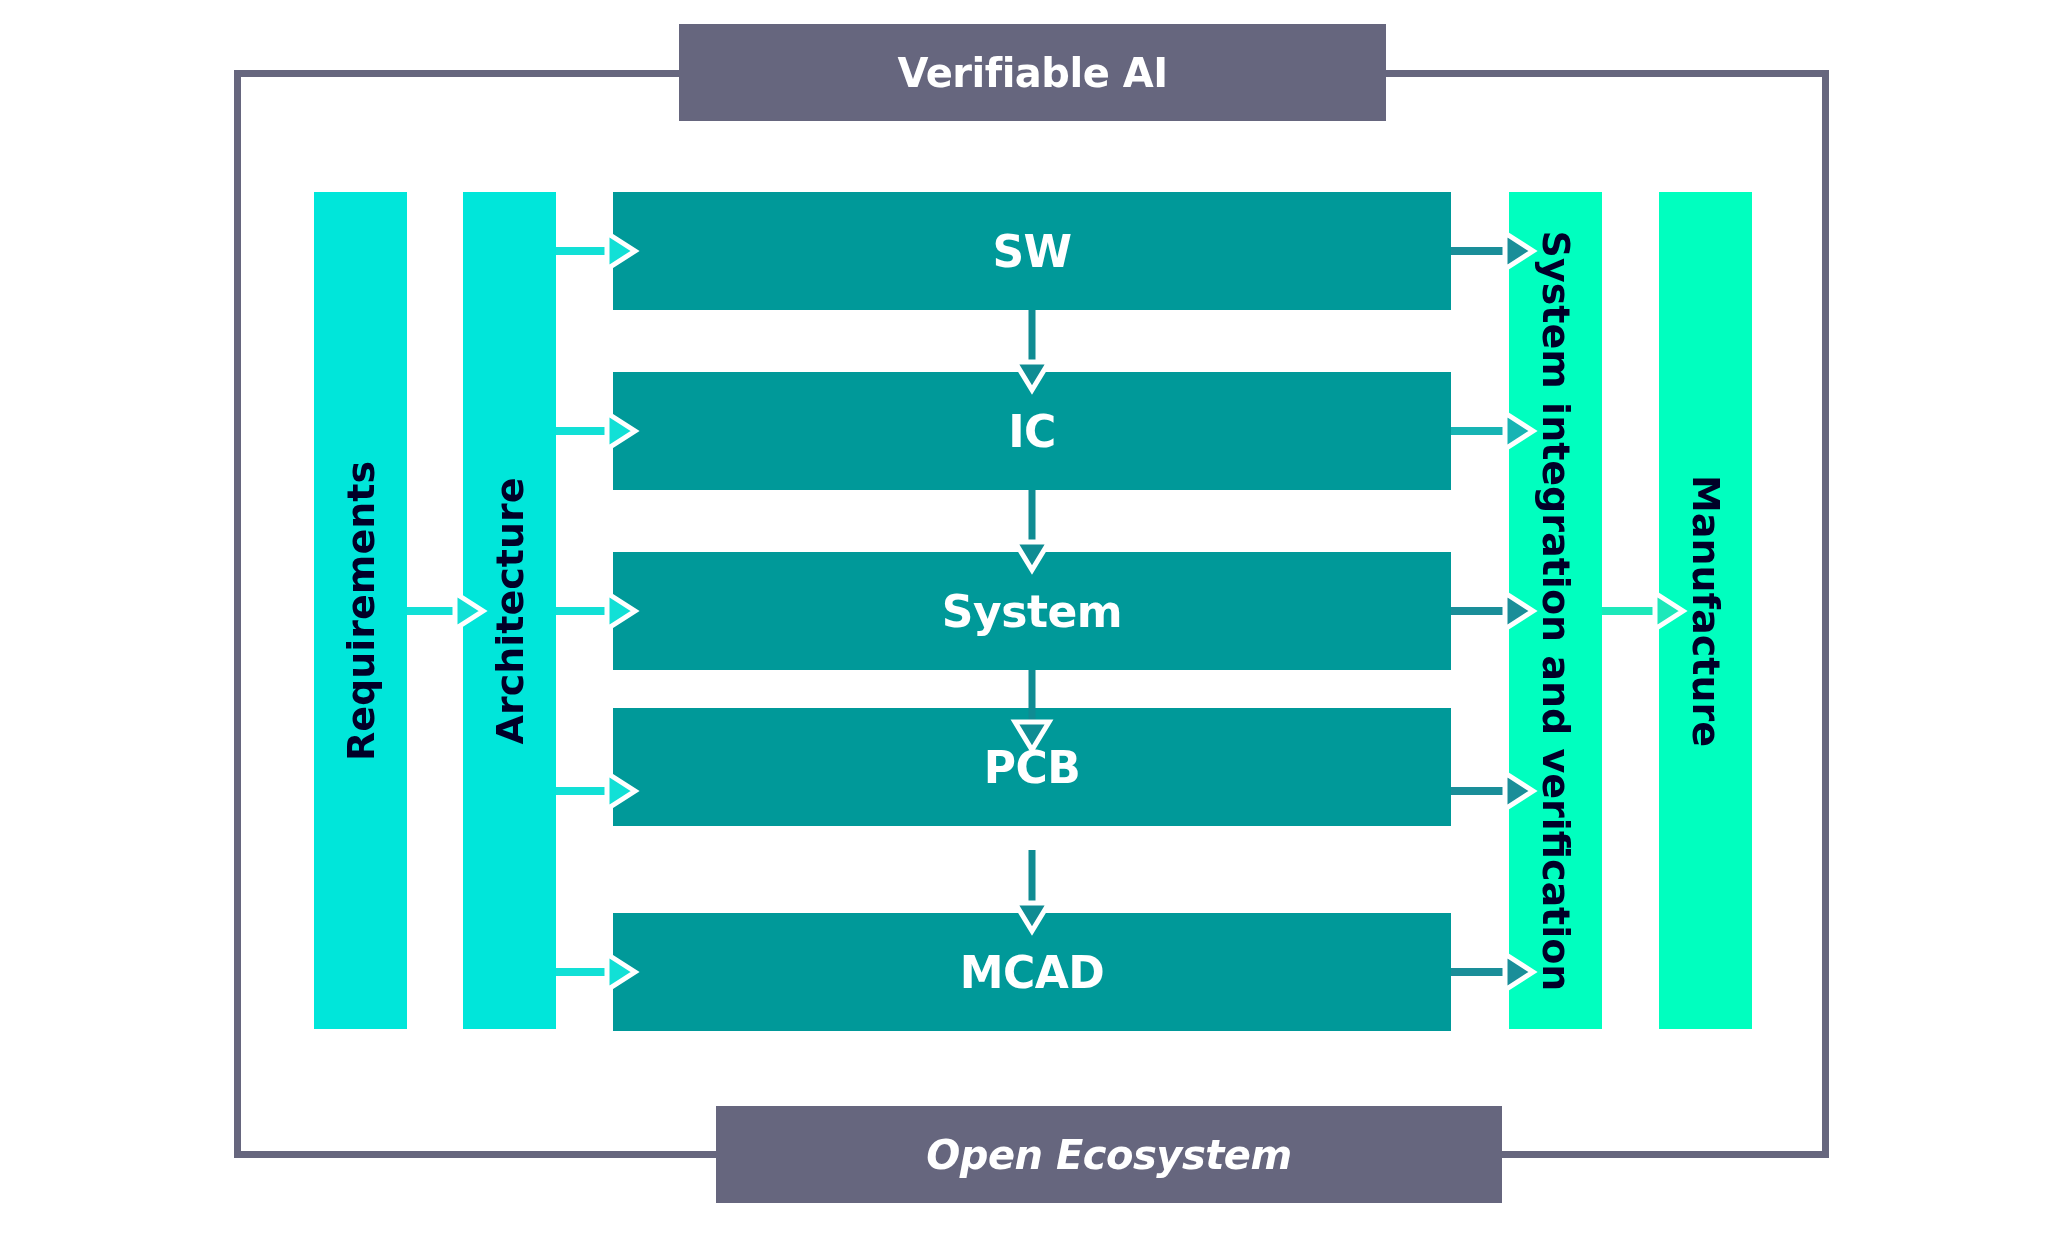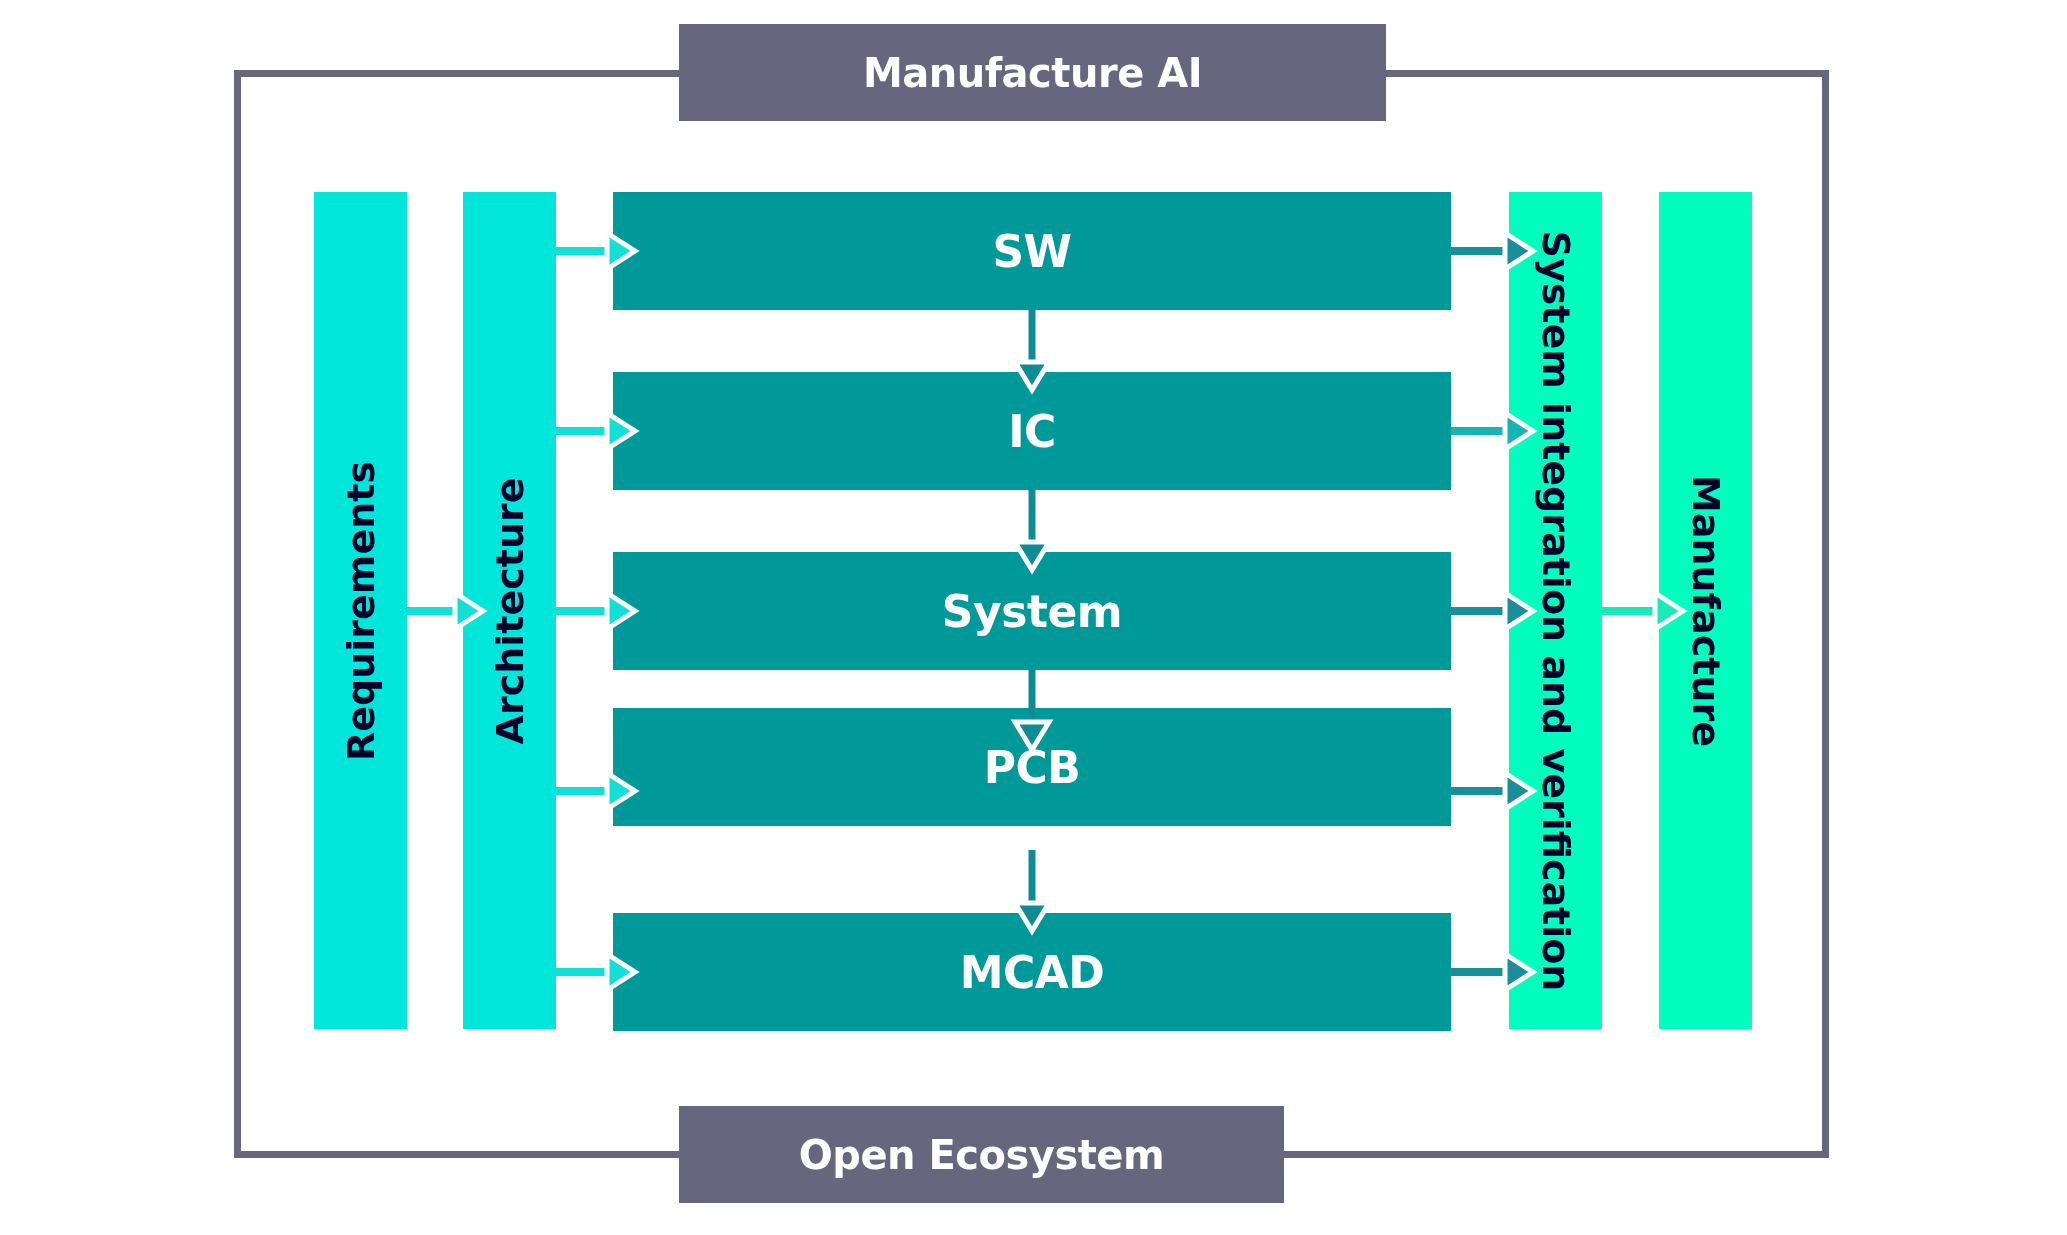--- a/index.html
+++ b/index.html
@@ -3,21 +3,21 @@
 <meta charset="utf-8">
 <style>
   html, body { margin:0; padding:0; background:#ffffff; }
   body { width:2067px; height:1235px; position:relative; overflow:hidden;
          font-family:"DejaVu Sans", "Liberation Sans", sans-serif; }
   .abs { position:absolute; box-sizing:border-box; }
   .frame { left:234px; top:70px; width:1595px; height:1088px; border:7px solid #66667e; }
   .gray-box { background:#66667e; color:#ffffff; display:flex; align-items:center; justify-content:center;
               font-family:"DejaVu Sans", sans-serif; font-weight:bold; font-size:40px; letter-spacing:-0.5px; }
   #top-box { left:679px; top:24px; width:707px; height:97px; }
-  #bottom-box { left:679px; top:1106px; width:605px; height:97px; }
+  #bottom-box { left:716px; top:1106px; width:786px; height:97px;font-style:italic; }
   .vbar { top:192px; height:837px; width:93px; }
   .cyan { background:#00e6da; }
   .mint { background:#00ffbf; }
   .vtext { position:absolute; left:50%; top:50%; white-space:nowrap; color:#000028;
            font-family:"DejaVu Sans", sans-serif; font-weight:bold; font-size:38px; }
   .ccw { transform:translate(-50%,-50%) rotate(-90deg); }
   .cw { transform:translate(-50%,-50%) rotate(90deg); }
   #req-bar { left:314px; }
   #arch-bar { left:463px; }
   #sys-bar { left:1509px; }
@@ -26,21 +26,21 @@
          display:flex; align-items:center; justify-content:center;
          font-family:"DejaVu Sans", sans-serif; font-weight:bold; font-size:44px; letter-spacing:-0.5px; }
   svg.arrows { position:absolute; left:0; top:0; width:2067px; height:1235px; pointer-events:none; }
 </style>
 </head>
 <body>
 
 <div class="abs frame"></div>
 
 <div class="abs gray-box" id="top-box">
-  <span>Manufacture AI</span>
+  <span>Verifiable AI</span>
 </div>
 
 <div class="abs gray-box" id="bottom-box">
   <span>Open Ecosystem</span>
 </div>
 
 <div class="abs vbar cyan" id="req-bar">
   <span class="vtext ccw">Requirements</span>
 </div>
 <div class="abs vbar cyan" id="arch-bar">

